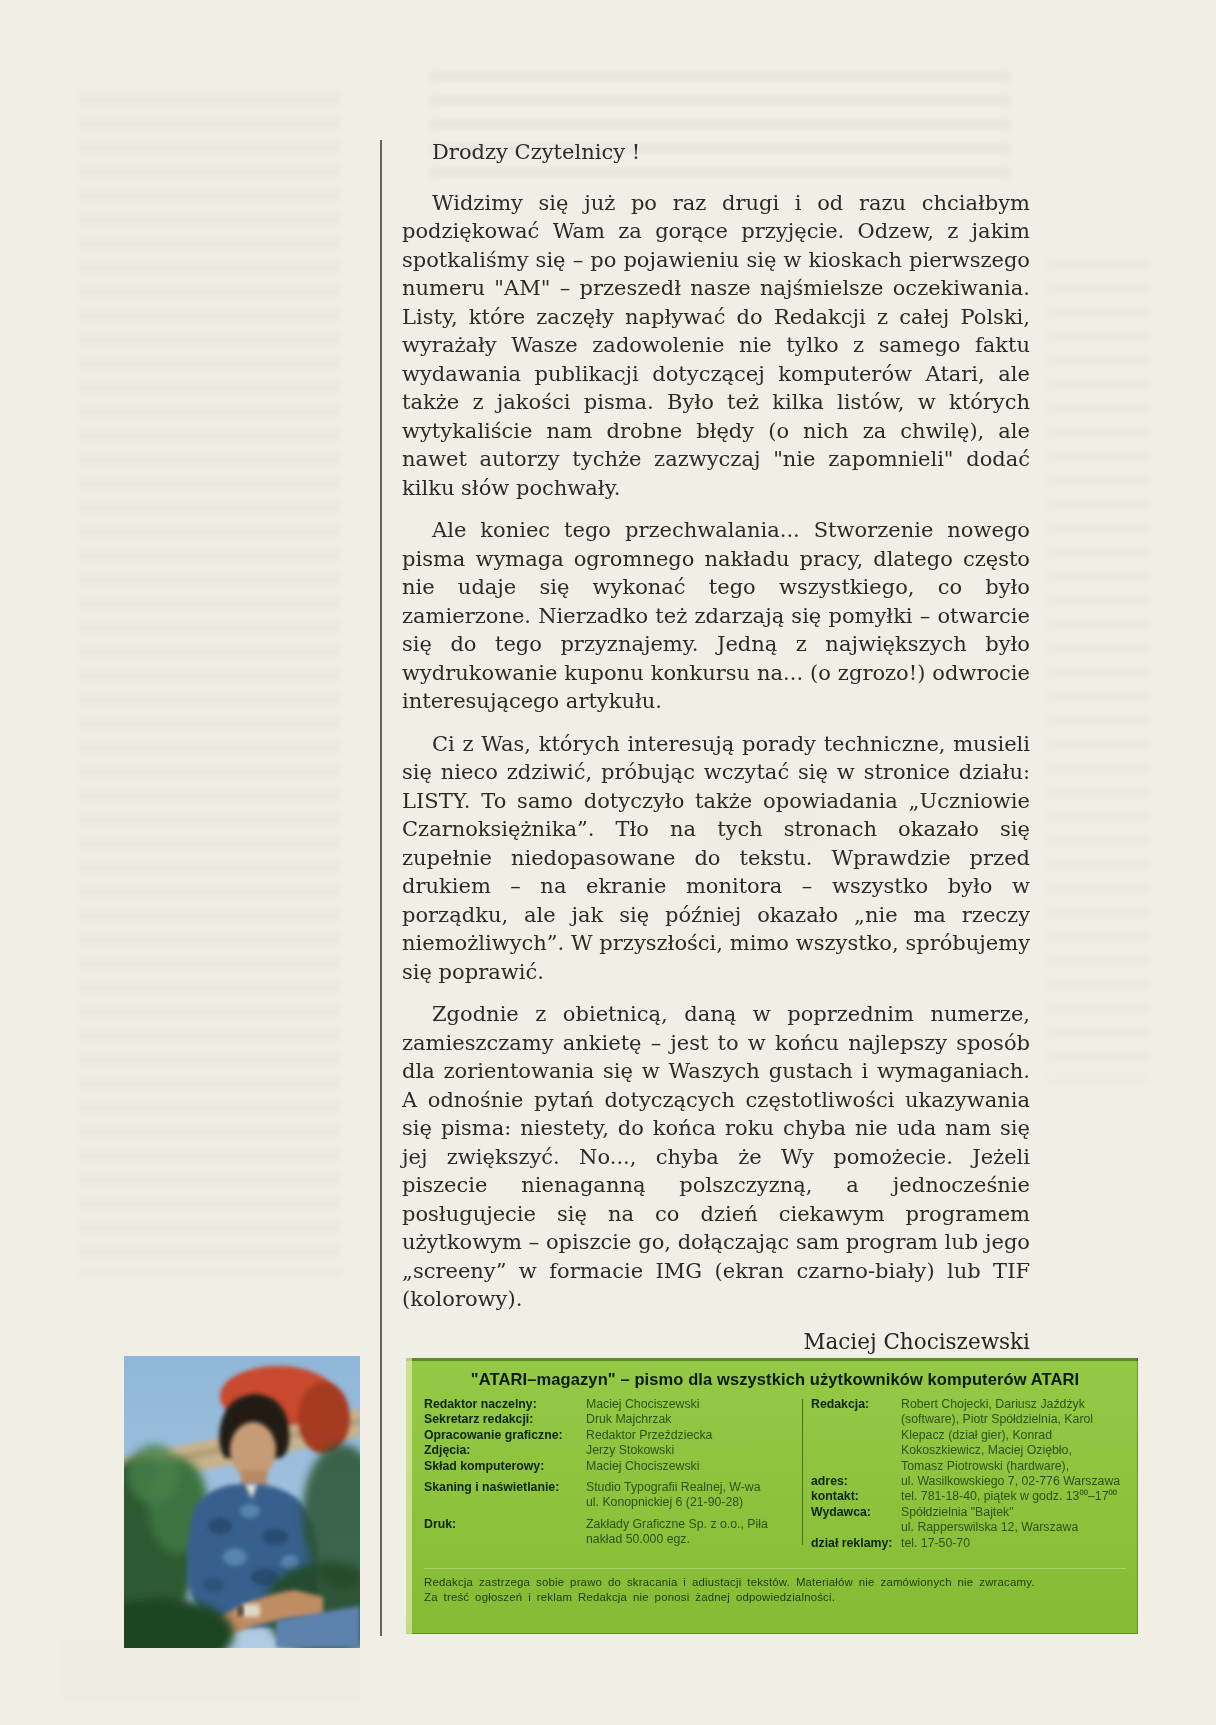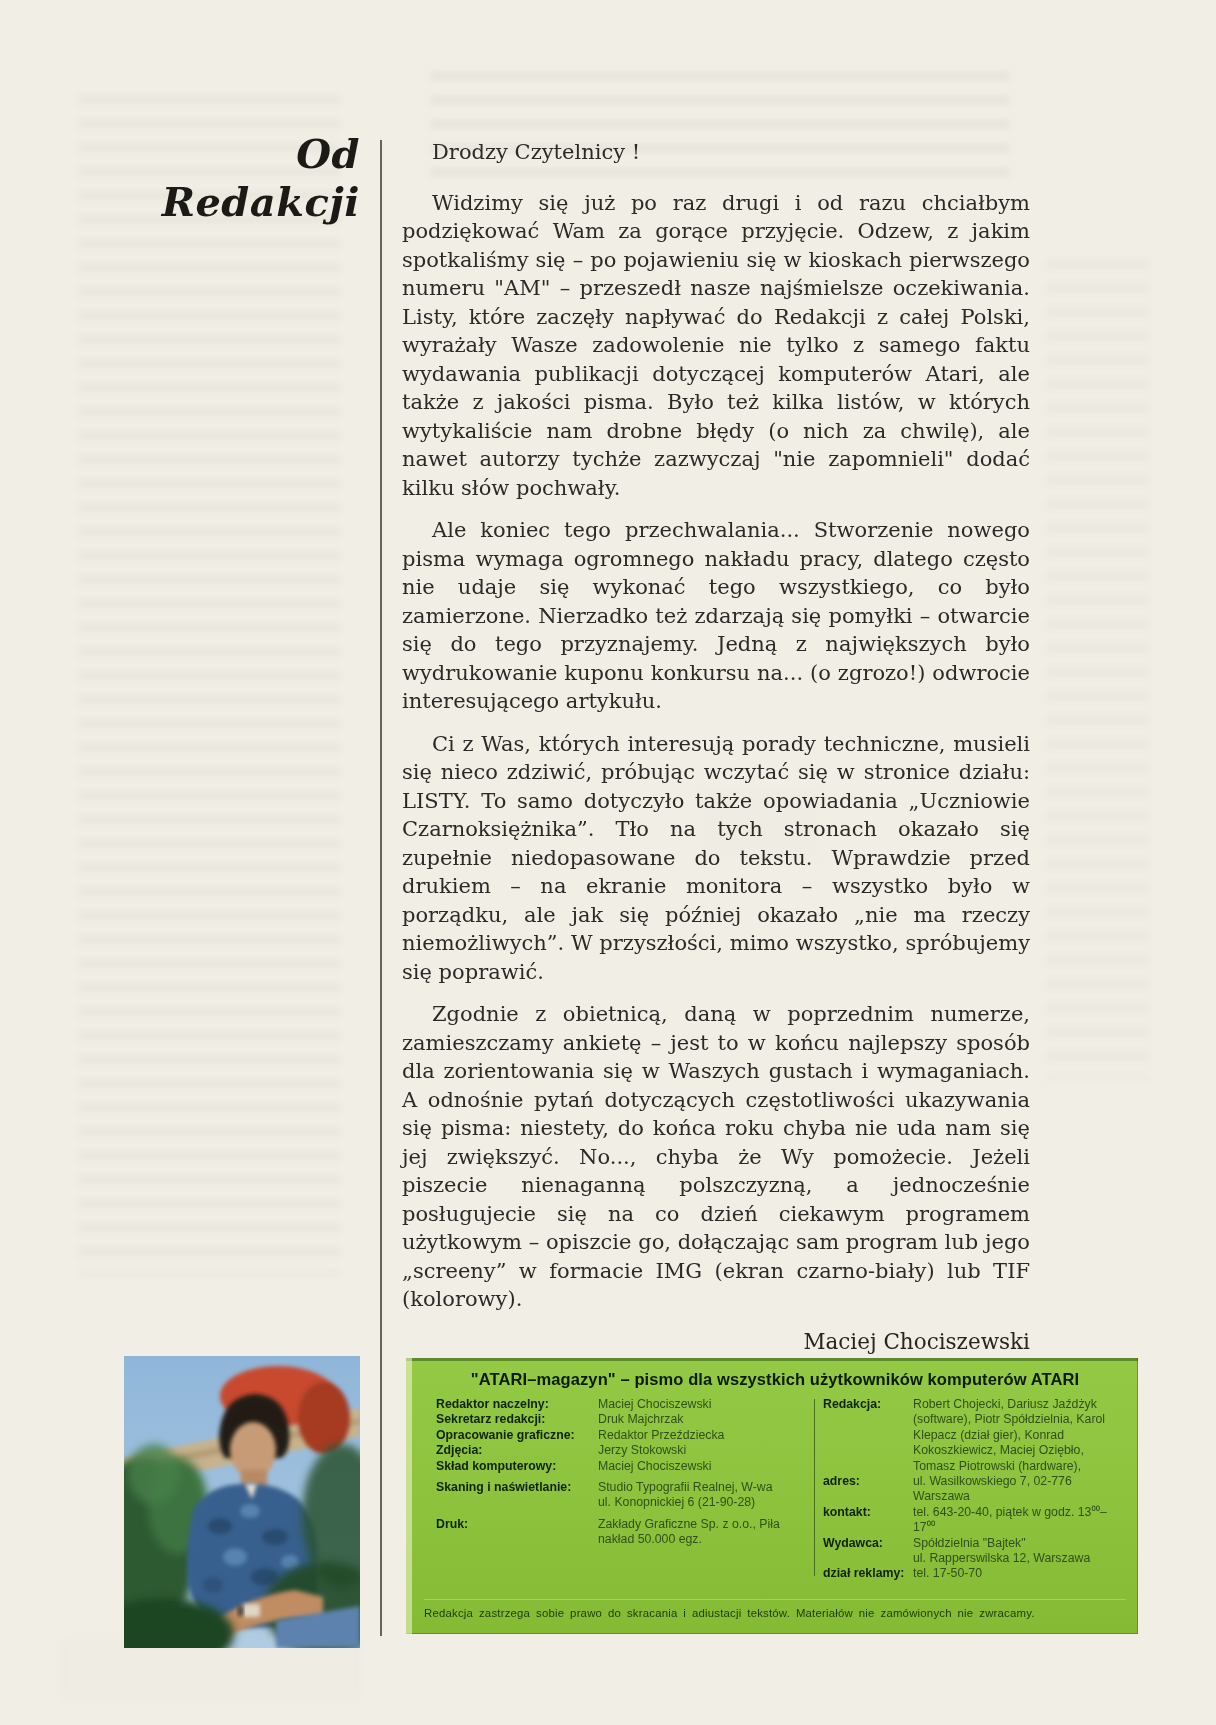--- a/index.html
+++ b/index.html
@@ -42,21 +42,21 @@
     background:linear-gradient(180deg,#93c945 0%, #8cc23c 55%, #85ba34 100%);
     box-shadow:inset 6px 0 0 rgba(238,244,196,.6), inset 0 3px 0 rgba(32,62,10,.45),
                inset -1px -1px 0 rgba(60,100,20,.5);
     font-family:"Liberation Sans", sans-serif; box-sizing:border-box;
     padding:8px 12px 6px 18px;
   }
   .ib-title{
     text-align:center; font-weight:bold; font-size:16.5px; color:#0c1c04;
     padding:4px 0 8px 0; letter-spacing:.1px;
   }
-  .ib-cols{display:flex; align-items:stretch;margin-left:12px;}
+  .ib-cols{display:flex; align-items:stretch;}
   .ib-left{width:378px;}
   .ib-div{width:1px; background:#33511a; opacity:.75; margin:2px 8px 6px 0;}
   .ib-right{flex:1;}
   .crow{display:flex; font-size:12.3px; line-height:15.4px;}
   .crow.gt{margin-top:6px;}
   .clabel{flex:0 0 162px; font-weight:bold; color:#0f2305;}
   .ib-right .clabel{flex:0 0 90px;}
   .cvalue{flex:1; color:#30501a; font-weight:500;}
   .ib-footer{
     margin-top:17px; border-top:1px solid rgba(235,243,200,.35); padding-top:6px;
@@ -68,24 +68,20 @@
 <body>
 
 <div class="page">
 
   <div class="ghost" style="left:78px; top:95px; width:262px; height:1180px;"></div>
   <div class="ghost" style="left:430px; top:72px; width:580px; height:112px; opacity:.6;"></div>
   <div class="ghost" style="left:1046px; top:260px; width:104px; height:820px; opacity:.4;"></div>
   <div class="ghost block" style="left:700px; top:790px; width:120px; height:70px; opacity:.18;"></div>
   <div class="ghost block" style="left:60px; top:1640px; width:300px; height:60px; opacity:.25;"></div>
 
-  <div class="heading">
-    <div>Od</div>
-    <div>Redakcji</div>
-  </div>
 
   <div class="vrule"></div>
 
   <div class="letter">
     <p class="salutation">Drodzy Czytelnicy !</p>
     <p class="para">Widzimy się już po raz drugi i od razu chciałbym podziękować Wam za gorące przyjęcie. Odzew, z jakim spotkaliśmy się – po pojawieniu się w kioskach pierwszego numeru "AM" – przeszedł nasze najśmielsze oczekiwania. Listy, które zaczęły napływać do Redakcji z całej Polski, wyrażały Wasze zadowolenie nie tylko z samego faktu wydawania publikacji dotyczącej komputerów Atari, ale także z jakości pisma. Było też kilka listów, w których wytykaliście nam drobne błędy (o nich za chwilę), ale nawet autorzy tychże zazwyczaj "nie zapomnieli" dodać kilku słów pochwały.</p>
     <p class="para">Ale koniec tego przechwalania... Stworzenie nowego pisma wymaga ogromnego nakładu pracy, dlatego często nie udaje się wykonać tego wszystkiego, co było zamierzone. Nierzadko też zdarzają się pomyłki – otwarcie się do tego przyznajemy. Jedną z największych było wydrukowanie kuponu konkursu na... (o zgrozo!) odwrocie interesującego artykułu.</p>
     <p class="para">Ci z Was, których interesują porady techniczne, musieli się nieco zdziwić, próbując wczytać się w stronice działu: LISTY. To samo dotyczyło także opowiadania „Uczniowie Czarnoksiężnika”. Tło na tych stronach okazało się zupełnie niedopasowane do tekstu. Wprawdzie przed drukiem – na ekranie monitora – wszystko było w porządku, ale jak się później okazało „nie ma rzeczy niemożliwych”. W przyszłości, mimo wszystko, spróbujemy się poprawić.</p>
     <p class="para">Zgodnie z obietnicą, daną w poprzednim numerze, zamieszczamy ankietę – jest to w końcu najlepszy sposób dla zorientowania się w Waszych gustach i wymaganiach. A odnośnie pytań dotyczących częstotliwości ukazywania się pisma: niestety, do końca roku chyba nie uda nam się jej zwiększyć. No..., chyba że Wy pomożecie. Jeżeli piszecie nienaganną polszczyzną, a jednocześnie posługujecie się na co dzień ciekawym programem użytkowym – opiszcie go, dołączając sam program lub jego „screeny” w formacie IMG (ekran czarno-biały) lub TIF (kolorowy).</p>
     <div class="sig-line">Maciej Chociszewski</div>
@@ -210,34 +206,35 @@
         <div class="crow">
             <span class="clabel"></span>
             <span class="cvalue">Tomasz Piotrowski (hardware),</span>
           </div>
         <div class="crow">
             <span class="clabel">adres:</span>
             <span class="cvalue">ul. Wasilkowskiego 7, 02-776 Warszawa</span>
           </div>
         <div class="crow">
             <span class="clabel">kontakt:</span>
-            <span class="cvalue">tel. 643-20-40, piątek w godz. 13⁰⁰–17⁰⁰</span>
+            <span class="cvalue">tel. 781-18-40, piątek w godz. 13⁰⁰–17⁰⁰</span>
           </div>
         <div class="crow">
             <span class="clabel">Wydawca:</span>
             <span class="cvalue">Spółdzielnia "Bajtek"</span>
           </div>
         <div class="crow">
             <span class="clabel"></span>
             <span class="cvalue">ul. Rapperswilska 12, Warszawa</span>
           </div>
         <div class="crow">
             <span class="clabel">dział reklamy:</span>
             <span class="cvalue">tel. 17-50-70</span>
           </div>
       </div>
     </div>
     <div class="ib-footer">
       <div>Redakcja zastrzega sobie prawo do skracania i adiustacji tekstów. Materiałów nie zamówionych nie zwracamy.</div>
+      <div>Za treść ogłoszeń i reklam Redakcja nie ponosi żadnej odpowiedzialności.</div>
     </div>
   </div>
 
 </div>
 
 </body></html>

